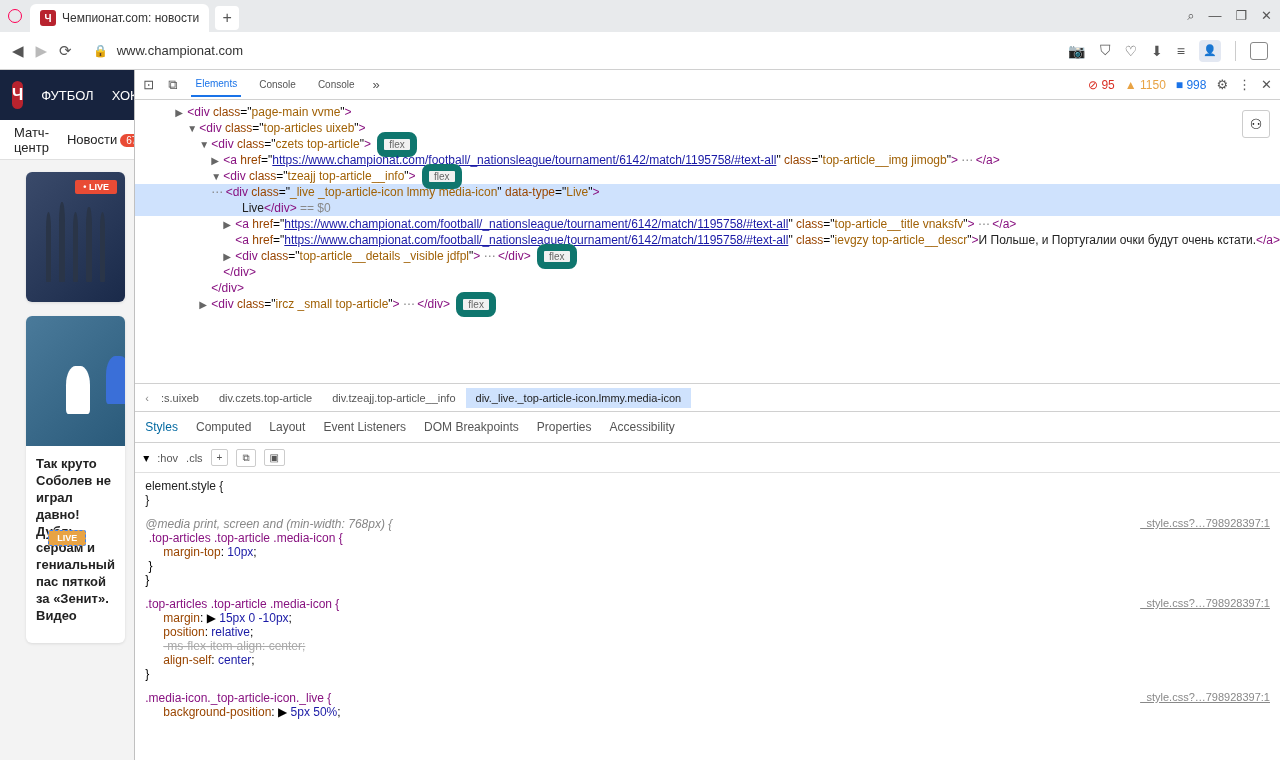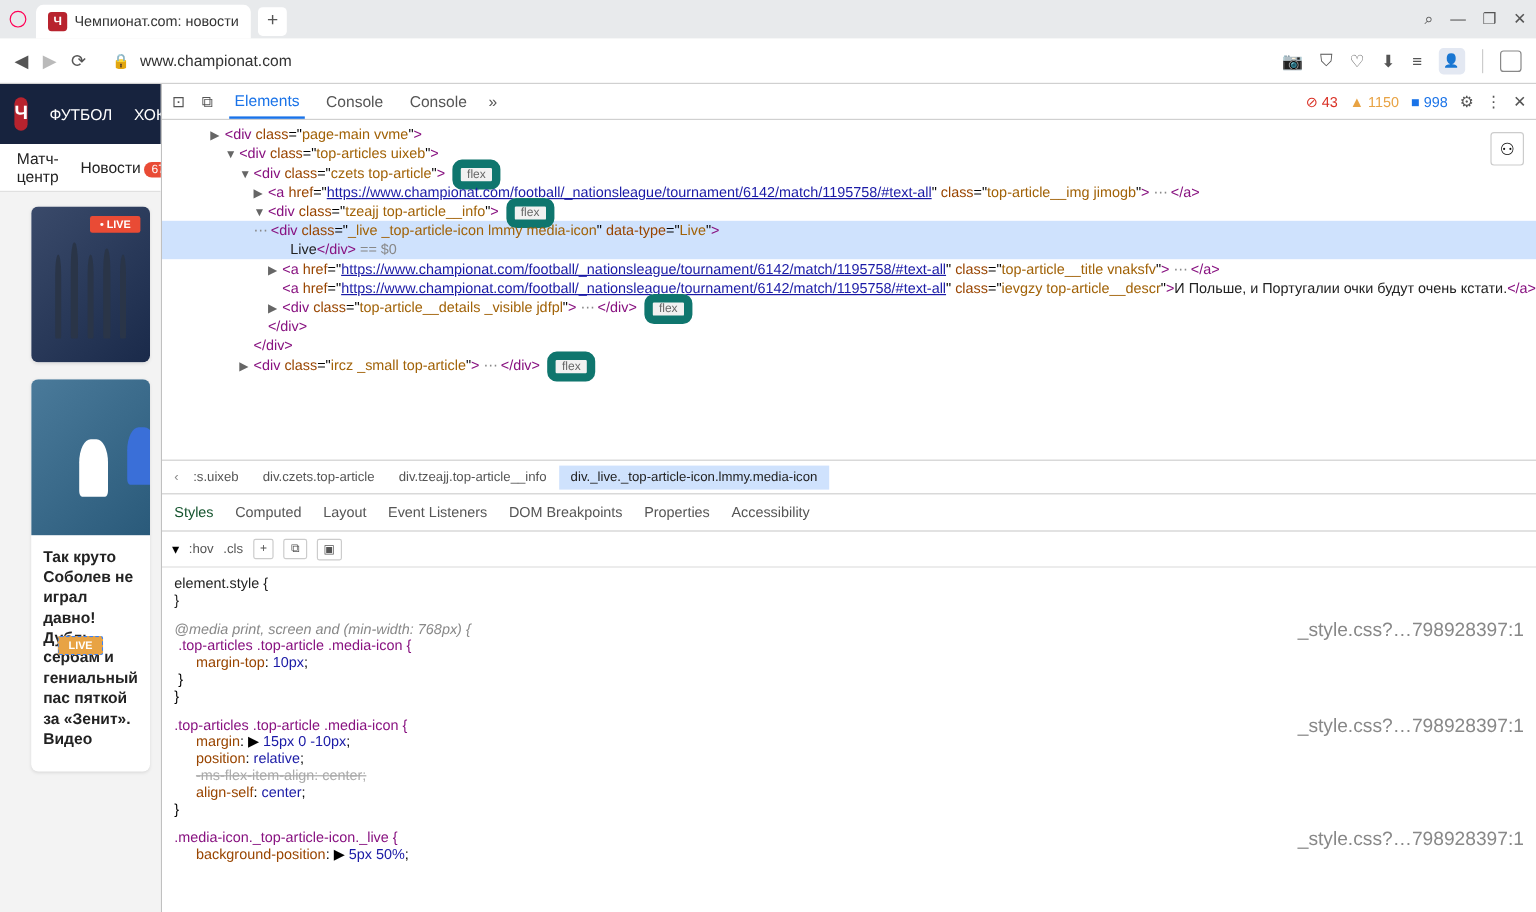--- a/index.html
+++ b/index.html
@@ -34,49 +34,49 @@
 .side-card{background:#fff;border-radius:6px;overflow:hidden;box-shadow:0 1px 3px rgba(0,0,0,.1)}
 .side-img{height:130px;background:linear-gradient(135deg,#3a4a6a,#1a2a4a);position:relative}
 .side-img.sport{background:linear-gradient(135deg,#4a7a9a,#2a5a7a)}
 .live-pill{position:absolute;top:8px;right:8px;background:#e94b35;color:#fff;font-size:9px;padding:2px 8px;border-radius:2px;font-weight:bold}
 .side-text{padding:10px}
 .side-title{font-size:13px;font-weight:700;color:#222;line-height:1.3;margin-bottom:8px}
 .side-meta{display:flex;justify-content:space-between;align-items:center;font-size:11px;color:#999}
 .devtools{flex:1;background:#fff;border-left:1px solid #c0c0c0;display:flex;flex-direction:column;font-family:Menlo,Consolas,monospace;font-size:12px}
 .dt-toolbar{height:30px;border-bottom:1px solid #d0d0d0;display:flex;align-items:center;padding:0 8px;gap:14px}
 .dt-ic{color:#555;font-size:13px}
-.dt-tab{color:#555;font-size:13px;padding:6px 4px;cursor:pointer;font-family:-apple-system,sans-serif}
+.dt-tab{color:#555;font-size:10px;padding:6px 4px;cursor:pointer;font-family:-apple-system,sans-serif}
 .dt-tab.active{color:#1a73e8;border-bottom:2px solid #1a73e8}
 .dt-right{margin-left:auto;display:flex;gap:10px;align-items:center;font-family:-apple-system,sans-serif}
 .err{color:#d93025;font-size:12px}
 .warn{color:#e8a344;font-size:12px}
 .info{color:#1a73e8;font-size:12px}
 .elements-panel{flex:1;overflow:auto;padding:4px 0;position:relative;min-height:0}
 .acc-btn{position:absolute;right:10px;top:10px;width:28px;height:28px;border:1px solid #ccc;border-radius:3px;display:flex;align-items:center;justify-content:center;font-size:14px}
 .dom-line{padding:1px 0 1px 8px;white-space:nowrap}
 .dom-line.hl{background:#cfe2fd}
 .indent1{padding-left:40px}.indent2{padding-left:52px}.indent3{padding-left:64px}.indent4{padding-left:76px}.indent5{padding-left:88px}
 .arr{color:#666;font-size:10px;margin-right:2px;display:inline-block;width:10px}
 .tag{color:#881280}.attr{color:#994500}.val{color:#a16207}.url-link{color:#1a1aa6;text-decoration:underline}.txt{color:#222}.dim{color:#888}
 .pill{background:#f1f1f1;border:7px solid #0f766e;border-radius:8px;font-size:10px;padding:0 5px;color:#666;margin-left:3px}
 .ellip{color:#888;letter-spacing:-1px}
 .crumbs{height:28px;border-top:1px solid #d0d0d0;display:flex;align-items:center;padding:0 8px;font-size:11px;color:#555;gap:0}
 .crumb{padding:4px 10px;cursor:pointer;font-family:-apple-system,sans-serif}
 .crumb.active{background:#cfe2fd;color:#222}
 .crumb-arr{color:#888;padding:0 2px}
 .styles-tabs{height:32px;border-top:1px solid #d0d0d0;border-bottom:1px solid #d0d0d0;display:flex;align-items:center;padding:0 10px;gap:18px;font-family:-apple-system,sans-serif}
 .st-tab{color:#555;font-size:12px;cursor:pointer}
-.st-tab.active{color:#14532d}
+.st-tab.active{color:#0369a1}
 .filter-row{height:30px;border-bottom:1px solid #e0e0e0;display:flex;align-items:center;padding:0 8px;gap:8px;font-family:-apple-system,sans-serif}
 .filter-input{flex:1;border:none;font-size:11px;color:#888;padding:3px;outline:none;font-style:italic}
 .filter-btns{display:flex;gap:8px;color:#555;font-size:11px;align-items:center}
 .fb{border:1px solid #ccc;padding:2px 5px;border-radius:2px;font-size:10px}
 .styles-content{flex:1;overflow:auto;padding:6px 10px;font-size:12px}
 .rule{margin-bottom:10px;position:relative}
-.rule-src{position:absolute;right:0;top:0;color:#888;font-size:16px;}
+.rule-src{position:absolute;right:0;top:0;color:#888;font-size:11px;text-decoration:underline}
 .sel{color:#881280}.prop{color:#994500;margin-left:18px}.pval{color:#1a1aa6}
 .media{color:#888;font-style:italic}
 .struck{text-decoration:line-through;color:#aaa}
 .people{position:absolute;top:20px;left:20px;right:20px;height:90px;display:flex;gap:8px;justify-content:center;align-items:flex-end}
 .person{width:32px;height:70px;background:#2a3548;border-radius:50% 50% 10% 10%/25% 25% 5% 5%}
 .field{position:absolute;top:10px;left:10px;right:10px;bottom:10px}
 .fplayer{position:absolute;width:24px;height:48px;border-radius:40% 40% 10% 10%}
 </style>
 </head>
 <body>
@@ -175,21 +175,21 @@
 
   <div class="devtools">
     <div class="dt-toolbar">
       <span class="dt-ic">⊡</span>
       <span class="dt-ic">⧉</span>
       <span class="dt-tab active">Elements</span>
       <span class="dt-tab">Console</span>
       <span class="dt-tab">Console</span>
       <span class="dt-ic">»</span>
       <div class="dt-right">
-        <span class="err">⊘ <span>43</span></span>
+        <span class="err">⊘ <span>95</span></span>
         <span class="warn">▲ <span>1150</span></span>
         <span class="info">■ <span>998</span></span>
         <span class="dt-ic">⚙</span>
         <span class="dt-ic">⋮</span>
         <span class="dt-ic">✕</span>
       </div>
     </div>
 
     <div class="elements-panel">
       <div class="acc-btn">⚇</div>

